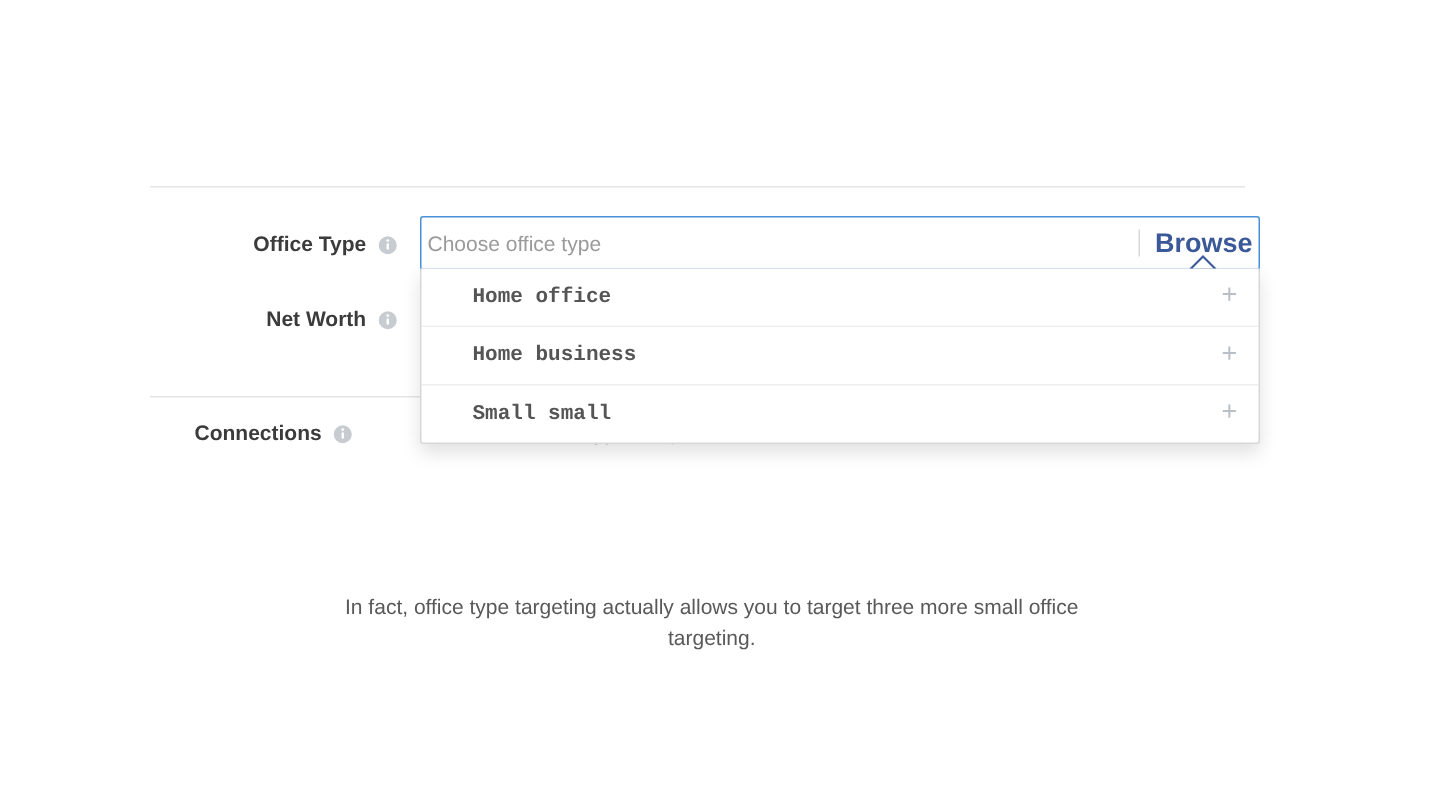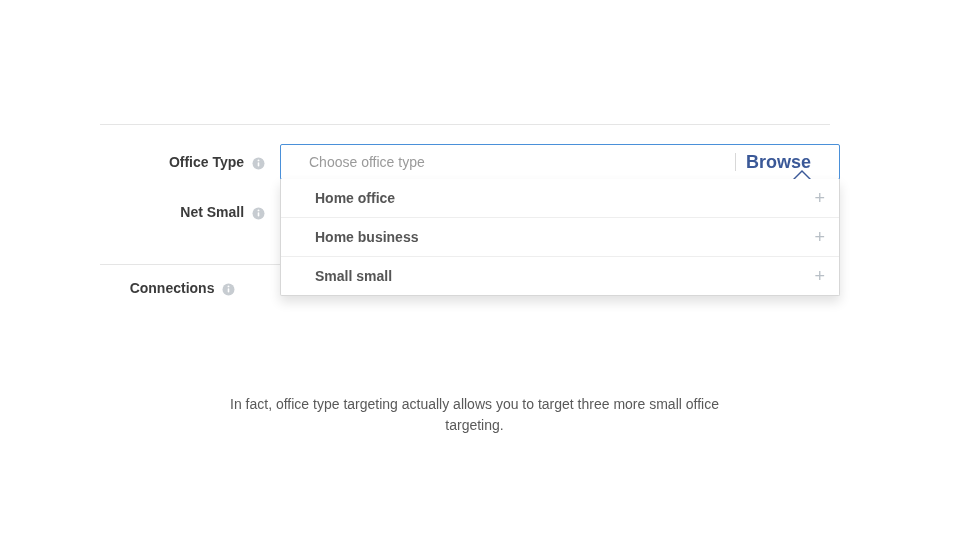--- a/index.html
+++ b/index.html
@@ -61,21 +61,21 @@
     position: absolute;
     left: 280px;
     top: 120px;
     right: 120px;
     height: 36px;
     border: 1px solid #4a90d9;
     border-radius: 2px;
     background: #fff;
     display: flex;
     align-items: center;
-    padding: 0 28px;
+    padding: 0 4px;
     box-sizing: border-box;
     z-index: 4;
   }
   .field-office .placeholder {
     color: #9a9a9a;
     font-size: 14px;
     flex: 1 1 auto;
   }
   .field-office .divider {
     width: 1px; height: 18px; background: #d8d8d8; margin: 0 10px;
@@ -122,20 +122,21 @@
   .dropdown .item {
     display: flex;
     align-items: center;
     height: 38px;
     padding: 0 14px 0 34px;
     border-top: 1px solid #eeeeee;
     font-size: 14px;
     font-weight: 600;
     color: #555;
     cursor: pointer;
+    font-family: Liberation Mono, monospace;
   }
   .dropdown .item:first-of-type { border-top: none; }
   .dropdown .item .spacer { flex: 1 1 auto; }
   .dropdown .item .plus {
     color: #b8bfc6;
     font-size: 18px;
     font-weight: 400;
     line-height: 1;
   }
 
@@ -182,21 +183,21 @@
     <span class="info">
       <svg width="13" height="13" viewBox="0 0 13 13">
         <circle cx="6.5" cy="6.5" r="6" fill="#c7ccd1"></circle>
         <rect x="5.7" y="5.2" width="1.6" height="4.3" fill="#fff" rx="0.8"></rect>
         <circle cx="6.5" cy="3.4" r="0.95" fill="#fff"></circle>
       </svg>
     </span>
   </div>
 
   <div class="label-row label-networth">
-    <span>Net Small</span>
+    <span>Net Worth</span>
     <span class="info">
       <svg width="13" height="13" viewBox="0 0 13 13">
         <circle cx="6.5" cy="6.5" r="6" fill="#c7ccd1"></circle>
         <rect x="5.7" y="5.2" width="1.6" height="4.3" fill="#fff" rx="0.8"></rect>
         <circle cx="6.5" cy="3.4" r="0.95" fill="#fff"></circle>
       </svg>
     </span>
   </div>
 
   <div class="label-row label-conn">

